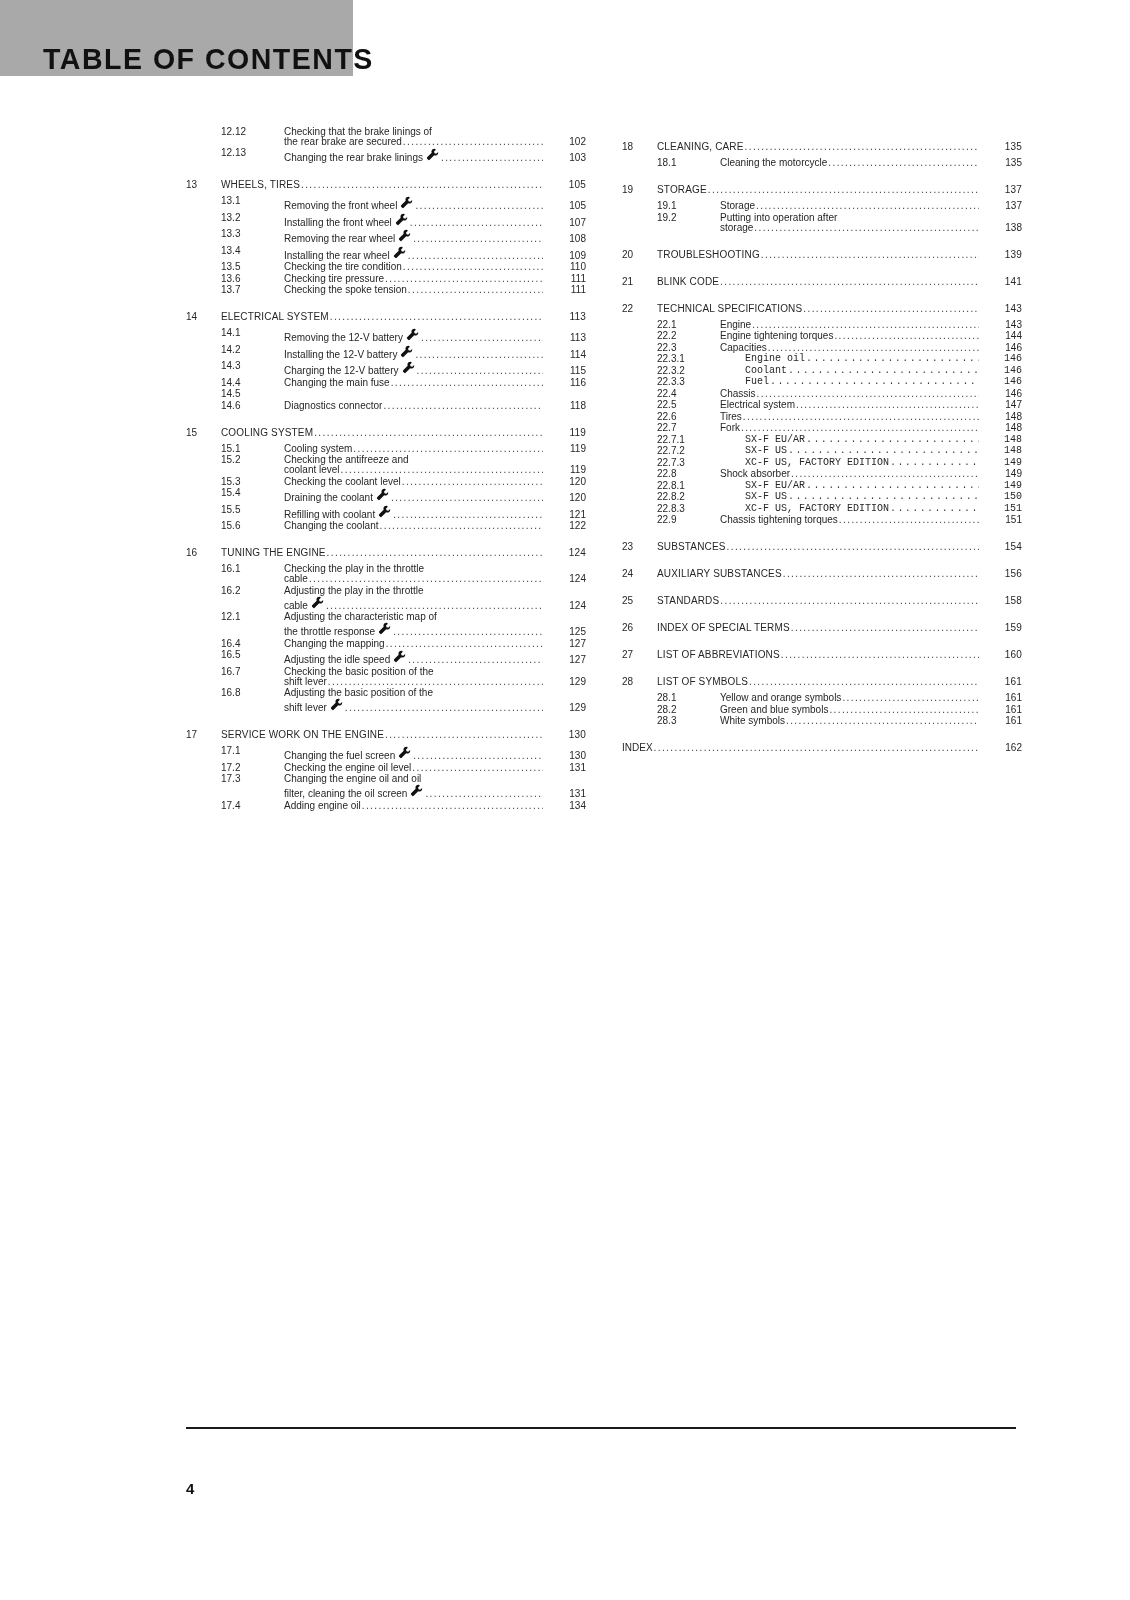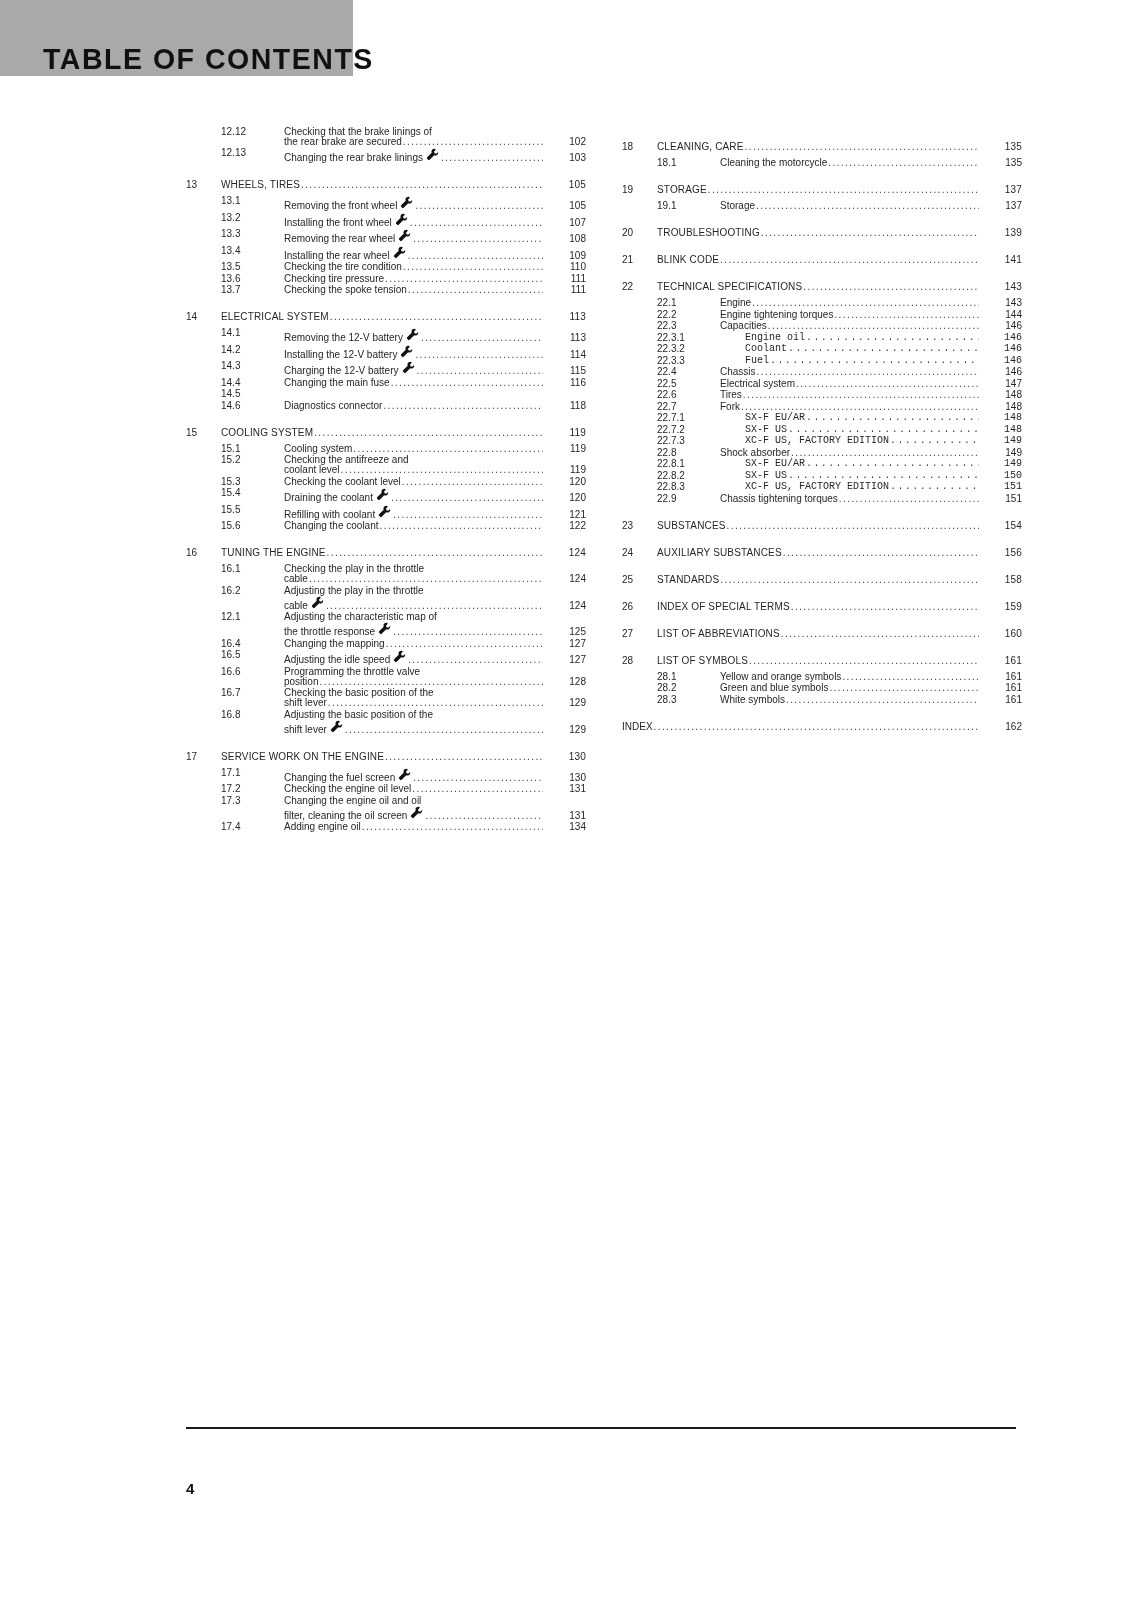--- a/index.html
+++ b/index.html
@@ -593,37 +593,20 @@
                   <path fill="#111111" d="M11.2 1.1c-1.9-0.5-3.9 0.6-4.4 2.5-0.2 0.8-0.1 1.6 0.2 2.3l-5.6 5.6c-0.5 0.5-0.5 1.3 0 1.8l1.3 1.3c0.5 0.5 1.3 0.5 1.8 0l5.6-5.6c0.7 0.3 1.5 0.4 2.3 0.2 1.9-0.5 3-2.5 2.5-4.4l-2.3 2.3-2.1-0.6-0.6-2.1 2.3-2.3z"></path>
                 </svg>
               </span>
               <span class="leader"></span>
               <span class="pg">127</span>
             </div>
           </div>
         </div>
       </div>
       <div class="entry lvl2">
-        <div class="num">16.6</div>
-        <div class="body-wrap">
-          <div class="title-block">
-            <div class="title-line nolead">
-              <span class="txt">Programming the throttle valve</span>
-              <span class="leader"></span>
-              <span class="pg blank">128</span>
-            </div>
-            <div class="title-line">
-              <span class="txt">position</span>
-              <span class="leader"></span>
-              <span class="pg">128</span>
-            </div>
-          </div>
-        </div>
-      </div>
-      <div class="entry lvl2">
         <div class="num">16.7</div>
         <div class="body-wrap">
           <div class="title-block">
             <div class="title-line nolead">
               <span class="txt">Checking the basic position of the</span>
               <span class="leader"></span>
               <span class="pg blank">129</span>
             </div>
             <div class="title-line">
               <span class="txt">shift lever</span>
@@ -773,20 +756,37 @@
         <div class="body-wrap">
           <div class="title-block">
             <div class="title-line">
               <span class="txt">Storage</span>
               <span class="leader"></span>
               <span class="pg">137</span>
             </div>
           </div>
         </div>
       </div>
+      <div class="entry lvl2">
+        <div class="num">19.2</div>
+        <div class="body-wrap">
+          <div class="title-block">
+            <div class="title-line nolead">
+              <span class="txt">Putting into operation after</span>
+              <span class="leader"></span>
+              <span class="pg blank">138</span>
+            </div>
+            <div class="title-line">
+              <span class="txt">storage</span>
+              <span class="leader"></span>
+              <span class="pg">138</span>
+            </div>
+          </div>
+        </div>
+      </div>
       <div class="entry lvl1">
         <div class="num">20</div>
         <div class="body-wrap">
           <div class="title-block">
             <div class="title-line">
               <span class="txt">TROUBLESHOOTING</span>
               <span class="leader"></span>
               <span class="pg">139</span>
             </div>
           </div>

